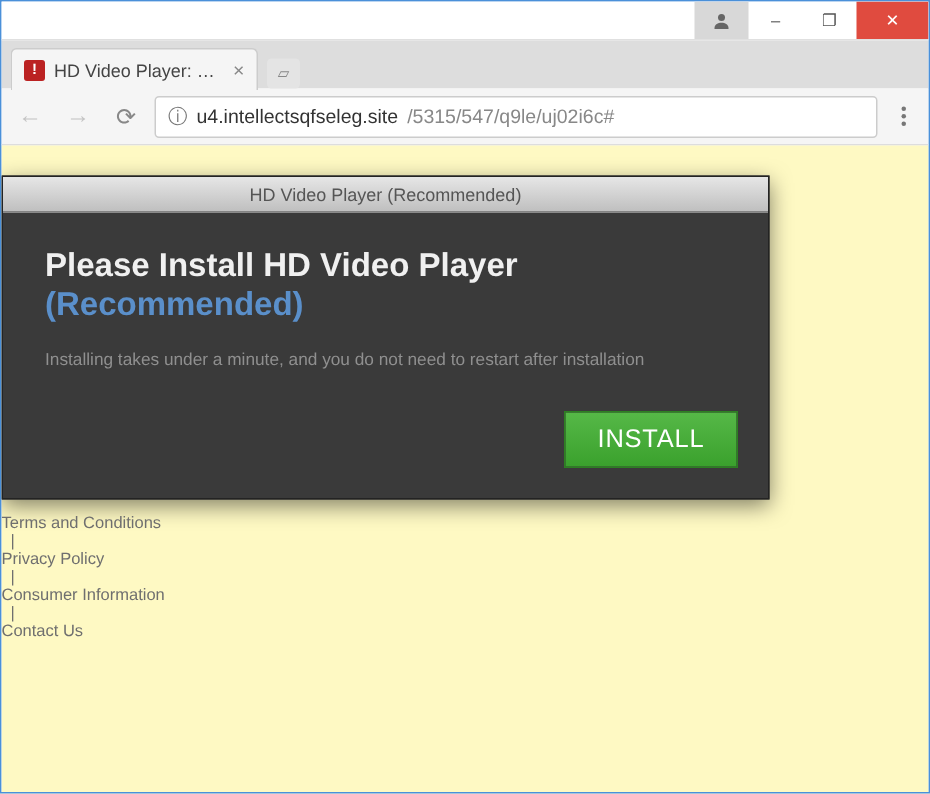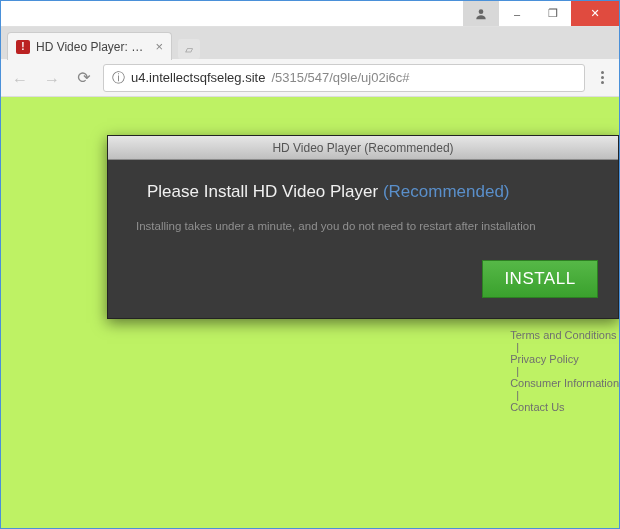--- a/index.html
+++ b/index.html
@@ -58,39 +58,39 @@
     display:flex; align-items:center; padding:0 8px; gap:6px; font-size:13px; color:#333;
   }
   .site-info { color:#777; display:flex; align-items:center; }
   .url-host { color:#333; }
   .url-path { color:#888;text-align:center; }
   .menu-btn { width:22px; display:flex; flex-direction:column; align-items:center; justify-content:center; gap:2px; padding:4px; }
   .menu-btn span { width:3px; height:3px; background:#777; border-radius:50%; }
   
   .page {
     height: calc(529px - 26px - 32px - 38px - 2px);
-    background: #bef264;
-    display: flex; flex-direction: column; align-items: flex-end;
-    padding-top: 38px;
+    background: #fef9c3;
+    display: flex; flex-direction: column; align-items: flex-start;
+    padding-top: 20px;
   }
   .modal {
     width: 512px;
     background: #3a3a3a;
     border: 1px solid #232323;
     box-shadow: 0 4px 14px rgba(0,0,0,0.5);
   }
   .modal-header {
     height: 24px;
     background: linear-gradient(#e6e6e6, #bfbfbf);
     border-bottom: 1px solid #8a8a8a;
     color: #555; font-size: 12px;
     display:flex; align-items:center; justify-content:center;
   }
   .modal-body { padding: 22px 28px 18px 28px; color: #dcdcdc; }
-  .headline { font-size: 17px; color:#f0f0f0; font-weight: 400; margin-left: 11px; }
+  .headline { font-size: 22px; color:#f0f0f0; font-weight: 700; }
   .headline .rec { color:#5a8fca; }
   .bullets { margin: 14px 0 10px 18px; font-size: 11.5px; line-height: 1.7; color:#d8d8d8; }
   .note { font-size: 11.5px; color:#8f8f8f; margin-top: 18px; }
   .modal-footer {
     display:flex; justify-content:flex-end;
     padding: 10px 20px 20px;
   }
   .install-btn {
     width: 116px; height: 38px;
     background: linear-gradient(#56b847, #3aa12d);

